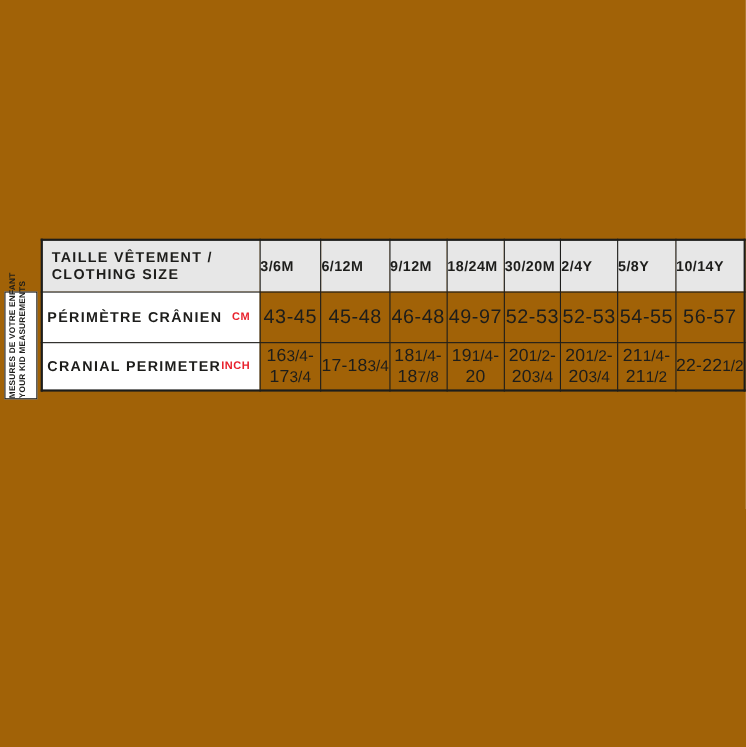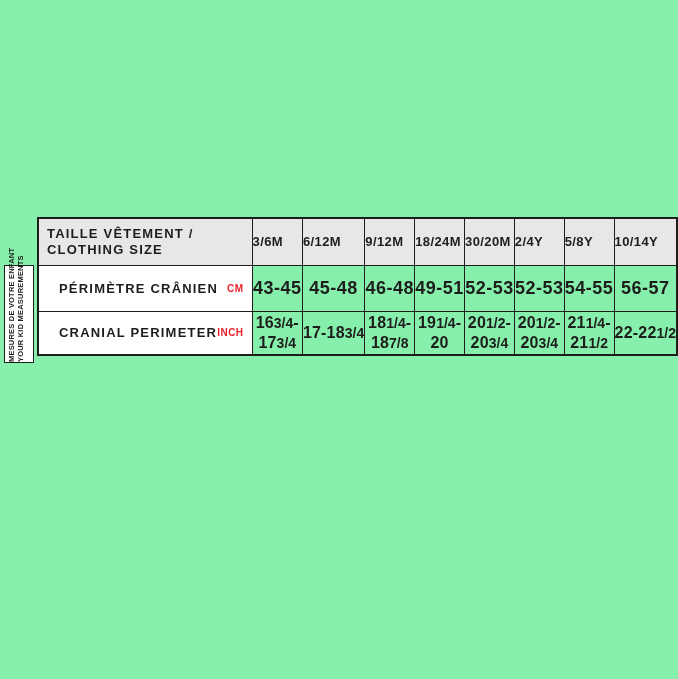--- a/index.html
+++ b/index.html
@@ -3,21 +3,21 @@
 <meta charset="utf-8">
 <style>
   * { box-sizing: border-box; }
   html, body { margin: 0; padding: 0; }
   body {
     width: 678px; height: 679px;
     background: #ffffff;
     font-family: "Liberation Sans", "DejaVu Sans", sans-serif;
     color: var(--text, #1d1d1b);
   }
-  .canvas { position: relative; width: 678px; height: 679px; overflow: hidden; background:#86efac; }
+  .canvas { position: relative; width: 678px; height: 679px; overflow: hidden; background:#a16207; }
 
   
   .size-table {
     position: absolute; left: 37px; top: 217px;
     border-collapse: collapse; table-layout: fixed;
     border: 2px solid var(--border, #1d1d1b);
   }
   .size-table th, .size-table td {
     border: 1px solid var(--border, #1d1d1b);
     vertical-align: middle; padding: 0;
@@ -26,28 +26,28 @@
     background: var(--header-bg, #e7e7e7);
     height: 47px; font-weight: bold; font-size: 13px;
   }
   th.title-cell { text-align: left; padding: 0 6px 0 8px; letter-spacing: 1.2px; }
   th.title-cell .title-line { line-height: 16px; white-space: nowrap; }
   th.col-h { text-align: left; letter-spacing: 0.4px; }
 
   tbody th.label-cell { background: #fff; font-weight: bold; }
   .label-wrap {
     display: flex; justify-content: space-between; align-items: center;
-    padding: 0 8px 0 20px;
+    padding: 0 8px 0 4px;
   }
   .row-label { font-size: 13px; letter-spacing: 1.2px; white-space: nowrap; }
   .row-unit  { font-size: 10px; letter-spacing: 0.5px; color: var(--accent-red, #e8222d); }
 
   tr.row-cm  { height: 46px; }
   tr.row-inch{ height: 44px; }
-  td.val { text-align: center; font-weight: bold; color: var(--text, #1d1d1b); }
+  td.val { text-align: center; font-weight: normal; color: var(--text, #1d1d1b); }
   tr.row-cm  td.val { font-size: 18px; letter-spacing: 0.5px; }
   tr.row-inch td.val { font-size: 16px; letter-spacing: 0.2px; }
   .val-line { line-height: 19px; white-space: nowrap; }
   .frac { font-size: 14px; letter-spacing: 0; }
 
   
   .side-box {
     position: absolute; left: 4px; top: 265px;
     width: 30px; height: 98px;
     border: 1px solid var(--border, #1d1d1b);
@@ -112,21 +112,21 @@
           <td class="val">
             <div class="val-line">43-45</div>
           </td>
           <td class="val">
             <div class="val-line">45-48</div>
           </td>
           <td class="val">
             <div class="val-line">46-48</div>
           </td>
           <td class="val">
-            <div class="val-line">49-51</div>
+            <div class="val-line">49-97</div>
           </td>
           <td class="val">
             <div class="val-line">52-53</div>
           </td>
           <td class="val">
             <div class="val-line">52-53</div>
           </td>
           <td class="val">
             <div class="val-line">54-55</div>
           </td>

